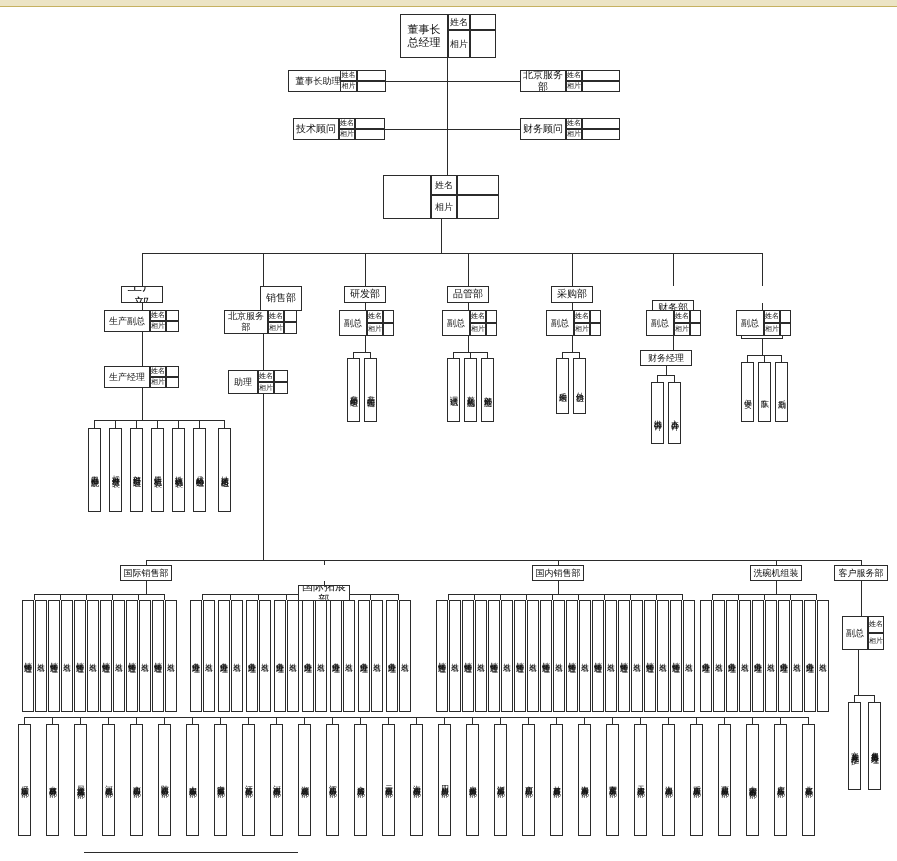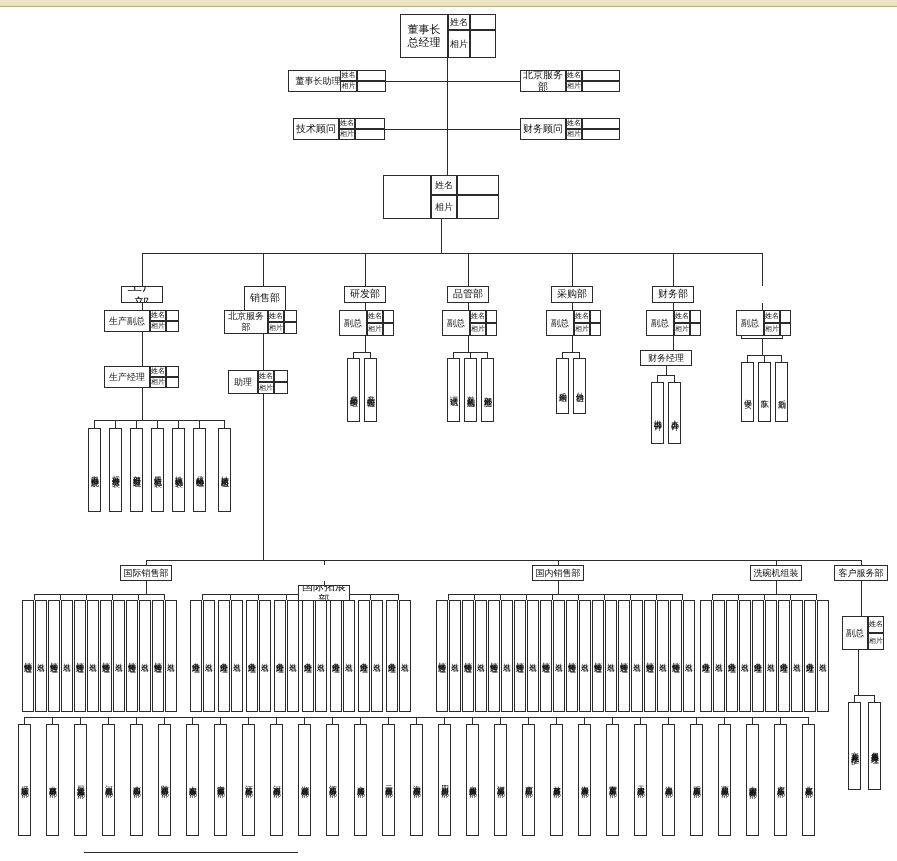--- a/index.html
+++ b/index.html
@@ -196,25 +196,25 @@
       <div class="node" style="left: 566px; top: 118px; width: 16px; height: 11px; font-size: 7px;">姓名</div>
       <div class="node" style="left: 582px; top: 118px; width: 38px; height: 11px;"></div>
       <div class="node" style="left: 566px; top: 129px; width: 16px; height: 11px; font-size: 7px;">相片</div>
       <div class="node" style="left: 582px; top: 129px; width: 38px; height: 11px;"></div>
       <div class="node" style="left: 383px; top: 175px; width: 48px; height: 44px;"></div>
       <div class="node" style="left: 431px; top: 175px; width: 26px; height: 20px; font-size: 9px;">姓名</div>
       <div class="node" style="left: 457px; top: 175px; width: 42px; height: 20px;"></div>
       <div class="node" style="left: 431px; top: 195px; width: 26px; height: 24px; font-size: 9px;">相片</div>
       <div class="node" style="left: 457px; top: 195px; width: 42px; height: 24px;"></div>
       <div class="node" style="left: 121px; top: 286px; width: 42px; height: 17px; font-size: 15px;">生产部</div>
-      <div class="node" style="left: 244px; top: 286px; width: 42px; height: 25px; font-size: 10px; text-align: right;">销售部</div>
+      <div class="node" style="left: 260px; top: 286px; width: 42px; height: 25px; font-size: 10px; text-align: right;">销售部</div>
       <div class="node" style="left: 344px; top: 286px; width: 42px; height: 17px; font-size: 10px;">研发部</div>
       <div class="node" style="left: 447px; top: 286px; width: 42px; height: 17px; font-size: 10px;">品管部</div>
       <div class="node" style="left: 551px; top: 286px; width: 42px; height: 17px; font-size: 10px;">采购部</div>
-      <div class="node" style="left: 652px; top: 286px; width: 42px; height: 17px; font-size: 10px;">财务部</div>
+      <div class="node" style="left: 652px; top: 300px; width: 42px; height: 17px; font-size: 10px;">财务部</div>
       <div class="node" style="left: 741px; top: 286px; width: 42px; height: 17px; font-size: 10px; margin-top: 36px;">行政部</div>
       <div class="node" style="left: 104px; top: 310px; width: 46px; height: 22px; font-size: 9px;">生产副总</div>
       <div class="node" style="left: 150px; top: 310px; width: 16px; height: 11px; font-size: 7px;">姓名</div>
       <div class="node" style="left: 166px; top: 310px; width: 13px; height: 11px;"></div>
       <div class="node" style="left: 150px; top: 321px; width: 16px; height: 11px; font-size: 7px;">相片</div>
       <div class="node" style="left: 166px; top: 321px; width: 13px; height: 11px;"></div>
       <div class="node" style="left: 104px; top: 366px; width: 46px; height: 22px; font-size: 9px;">生产经理</div>
       <div class="node" style="left: 150px; top: 366px; width: 16px; height: 11px; font-size: 7px;">姓名</div>
       <div class="node" style="left: 166px; top: 366px; width: 13px; height: 11px;"></div>
       <div class="node" style="left: 150px; top: 377px; width: 16px; height: 11px; font-size: 7px;">相片</div>

